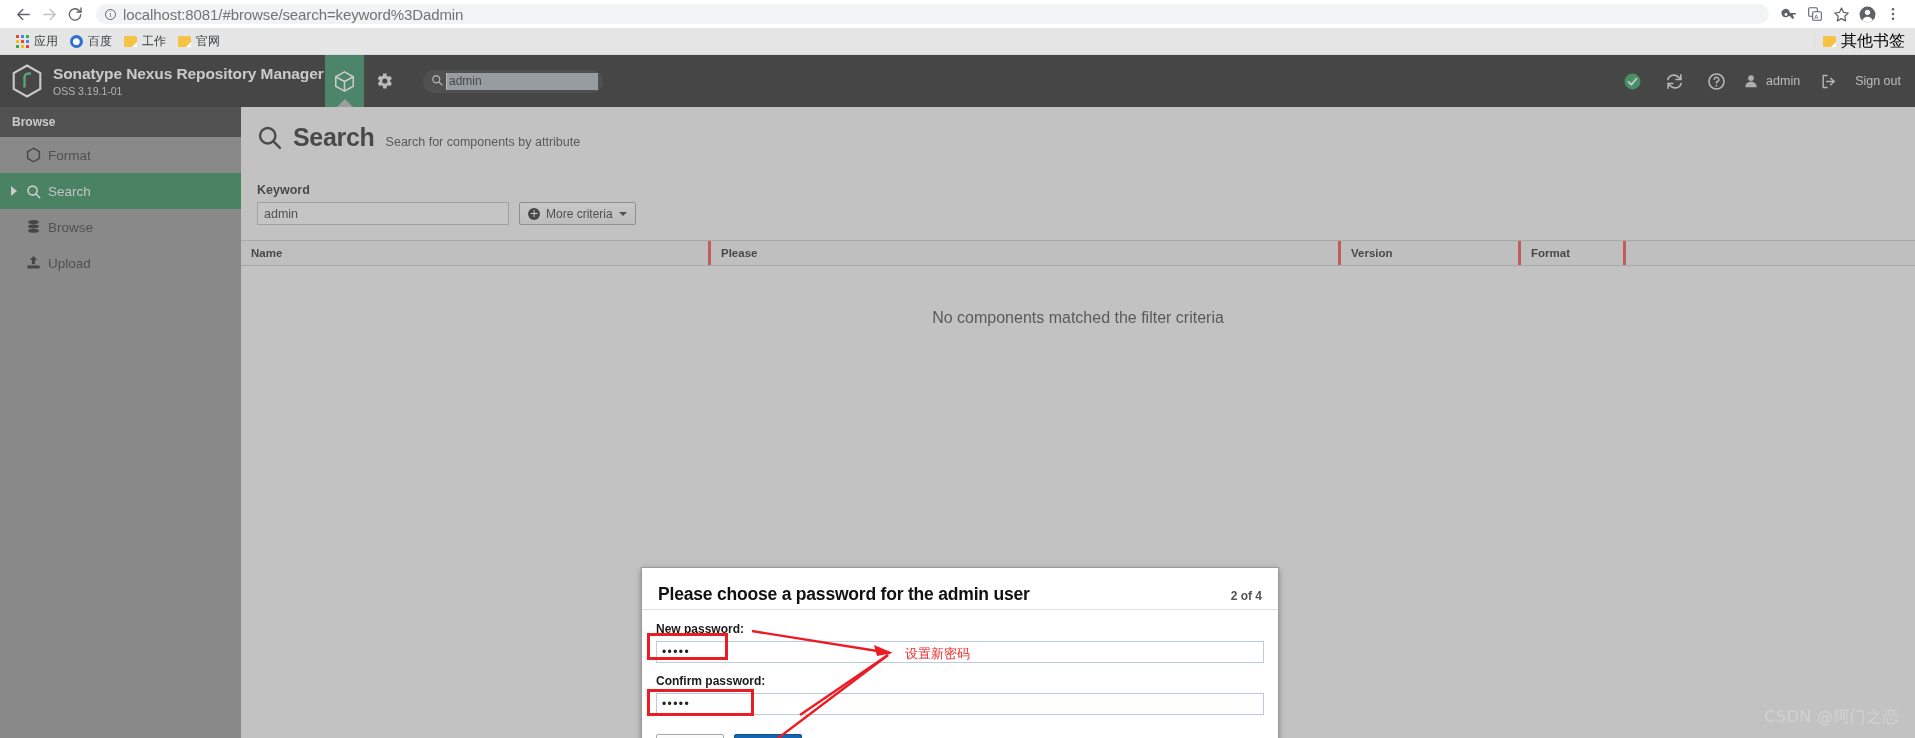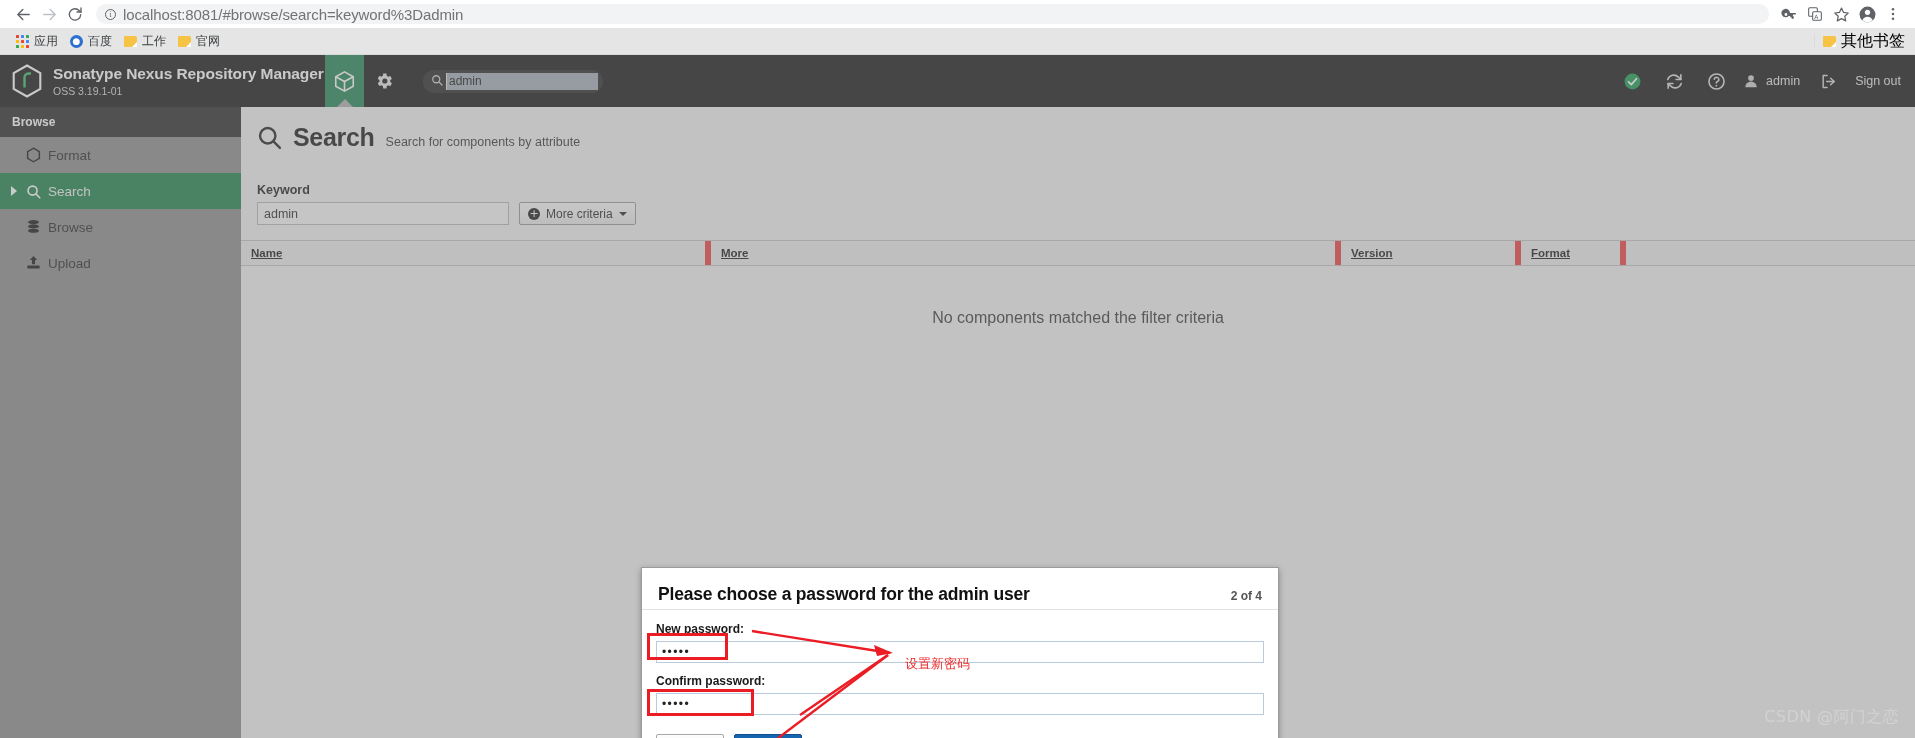--- a/index.html
+++ b/index.html
@@ -188,21 +188,21 @@
   }
   .caret-dn { width:0;height:0;border-width:4px 4px 0 4px;border-style:solid;
     border-color:#2b2b2b transparent transparent transparent; }
 
   #grid { margin-top: 15px; border-top: 1px solid #c4c4c4; }
   #grid-head {
     display: flex; height: 25px; background: #ededed; border-bottom: 1px solid #c4c4c4;
   }
   #grid-head .gh {
     font-size: 11.5px; font-weight: bold; color: #1c1c1c; display: flex; align-items: center;
-    padding-left: 10px; border-right: 6px solid #ef4444; overflow:hidden; white-space:nowrap;text-decoration:underline;
+    padding-left: 10px; border-right: 3px solid #ef4444; overflow:hidden; white-space:nowrap;
   }
   #grid-empty {
     text-align: center; font-size: 16px; color: #3d3d3d; padding-top: 43px;
   }
   #dialog {
     position: absolute; z-index: 60;
     left: 641px; top: 512px; width: 638px;
     background: #ffffff; border: 1px solid #9b9b9b;
     box-shadow: 0 2px 6px rgba(0,0,0,0.30);
   }
@@ -234,21 +234,20 @@
   }
 
   
   #annotation-layer {
     position: absolute; inset: 0; z-index: 80; pointer-events: none;
   }
   .red-box { position: absolute; border: 3px solid #ec1c24; }
   #anno-text {
     position: absolute; color: #ef2b2b; font-size: 13px; white-space: nowrap;
     font-family: "DejaVu Sans", sans-serif;
-    margin-top: 10px;
   }
 
   #watermark {
     position: absolute; right: 16px; bottom: 10px; z-index: 90;
     color: #d2d2d2; font-size: 16px; letter-spacing: 0.4px; pointer-events: none;
     font-family: "DejaVu Sans", sans-serif;
   }
 </style>
 </head>
 <body>
@@ -498,21 +497,21 @@
       <div id="more-criteria-btn">
         <span class="plus-ico">+</span>
         <span>More criteria</span>
         <span class="caret-dn"></span>
       </div>
     </div>
 
     <div id="grid">
       <div id="grid-head">
         <div class="gh" style="width:470px">Name</div>
-        <div class="gh" style="width:630px">More</div>
+        <div class="gh" style="width:630px">Please</div>
         <div class="gh" style="width:180px">Version</div>
         <div class="gh" style="width:105px">Format</div>
       </div>
       <div id="grid-empty">No components matched the filter criteria</div>
     </div>
   </div>
 
   <div id="dim-overlay"></div>
 
   <div id="dialog">

